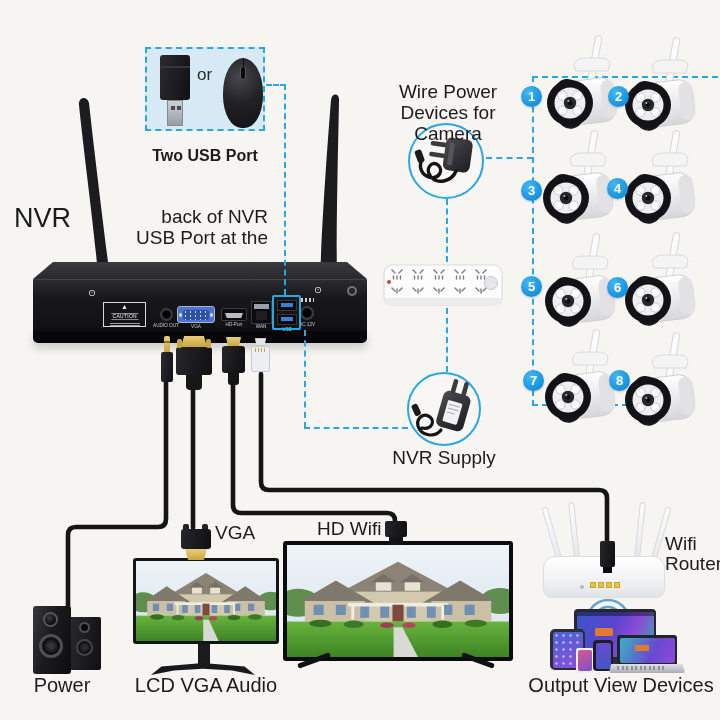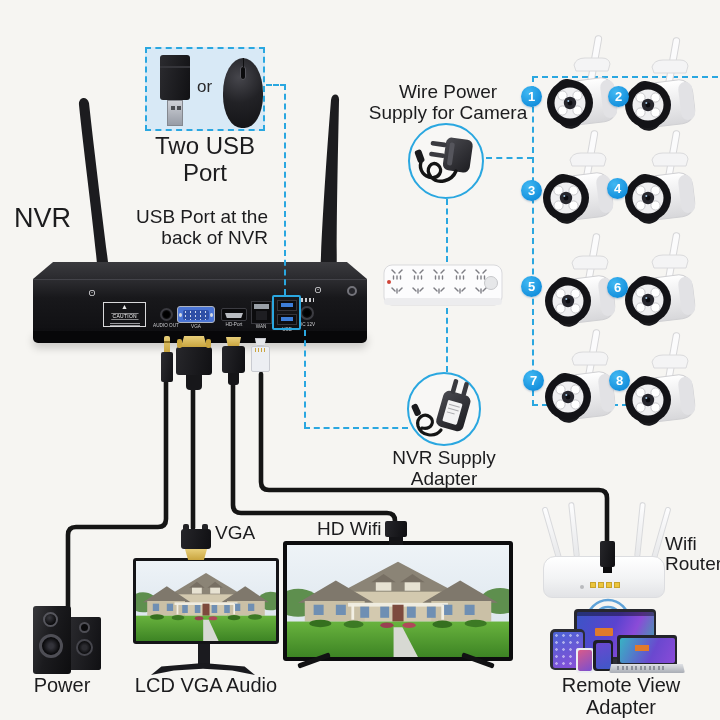--- a/index.html
+++ b/index.html
@@ -180,21 +180,21 @@
 
   <div class="abs" style="left:145px;top:47px;width:120px;height:84px;background:#d8e9f6;border:2px dashed var(--accent,#2aa7e0);">
     <div class="abs" style="left:13px;top:6px;width:30px;height:72px;">
       <div class="abs" style="left:0;top:0;width:30px;height:45px;background:linear-gradient(100deg,#2b2b2f,#111114);border-radius:3px;"></div>
       <div class="abs" style="left:0;top:11px;width:30px;height:2px;background:#35353a;"></div>
       <div class="abs" style="left:7px;top:45px;width:16px;height:26px;background:url(#) , linear-gradient(#cdd0d6,#979ca6);border:1px solid #84888f;">
         <div class="abs" style="left:2.5px;top:5px;width:4px;height:4px;background:#4a4d52;"></div>
         <div class="abs" style="left:8.5px;top:5px;width:4px;height:4px;background:#4a4d52;"></div>
       </div>
     </div>
-    <span class="t" style="left:50px;top:28px;font-size:17px;color:#2a2a2c;">or</span>
+    <span class="t" style="left:50px;top:16px;font-size:17px;color:#2a2a2c;">or</span>
     <div class="abs" style="left:76px;top:9px;width:40px;height:70px;border-radius:50% 50% 46% 46%;background:radial-gradient(circle at 40% 28%,#46464c 0%,#222226 45%,#121215 100%);">
       <div class="abs" style="left:17px;top:8px;width:6px;height:14px;border-radius:3px;background:#0b0b0d;border:1px solid #55555c;"></div>
       <div class="abs" style="left:19.5px;top:0px;width:1px;height:9px;background:#0e0e10;"></div>
     </div>
   </div>
 
   <svg class="abs" style="left:383px;top:262px;" width="120" height="46" viewBox="0 0 120 46">
     <rect x="1" y="3" width="118" height="40" rx="8" fill="#fcfcfd" stroke="#d9d9dc"></rect>
     <rect x="1" y="36" width="118" height="7" rx="3.5" fill="#ececee"></rect>
     <g stroke="#7e7e84" stroke-width="1.4" stroke-linecap="round">
@@ -388,36 +388,35 @@
   <div class="badge" style="left:521px;top:86px;">1</div>
   <div class="badge" style="left:608px;top:86px;">2</div>
   <div class="badge" style="left:521px;top:180px;">3</div>
   <div class="badge" style="left:607px;top:178px;">4</div>
   <div class="badge" style="left:521px;top:276px;">5</div>
   <div class="badge" style="left:607px;top:277px;">6</div>
   <div class="badge" style="left:523px;top:370px;">7</div>
   <div class="badge" style="left:609px;top:370px;">8</div>
 
   <div class="t" style="left:14px;top:203px;font-size:27px;">NVR</div>
-  <div class="t center" style="left:143px;top:133px;width:124px;font-size:24px;">Two USB Port</div>
+  <div class="t center" style="left:143px;top:147px;width:124px;font-size:16px;font-weight:bold;">Two USB Port</div>
   <div class="t" style="left:116px;top:206px;width:152px;text-align:right;font-size:19px;line-height:21px;">
+    <div>back of NVR</div>
     <div>USB Port at the</div>
-    <div>back of NVR</div>
   </div>
   <div class="t center" style="left:368px;top:81px;width:160px;font-size:19px;line-height:21px;">
     <div>Wire Power</div>
-    <div>Supply for Camera</div>
+    <div>Devices for Camera</div>
   </div>
   <div class="t center" style="left:368px;top:447px;width:152px;font-size:19px;line-height:21px;">
     <div>NVR Supply</div>
-    <div>Adapter</div>
   </div>
   <div class="t" style="left:215px;top:522px;font-size:19px;">VGA</div>
   <div class="t" style="left:317px;top:518px;font-size:19px;">HD Wifi</div>
   <div class="t" style="left:665px;top:534px;font-size:19px;line-height:20px;">
     <div>Wifi</div>
     <div>Router</div>
   </div>
   <div class="t center" style="left:30px;top:674px;width:64px;font-size:20px;">Power</div>
   <div class="t center" style="left:130px;top:674px;width:152px;font-size:20px;">LCD VGA Audio</div>
-  <div class="t center" style="left:526px;top:674px;width:190px;font-size:20px;">Remote View Adapter</div>
+  <div class="t center" style="left:526px;top:674px;width:190px;font-size:20px;">Output View Devices</div>
 
 </div>
 
 </body></html>

